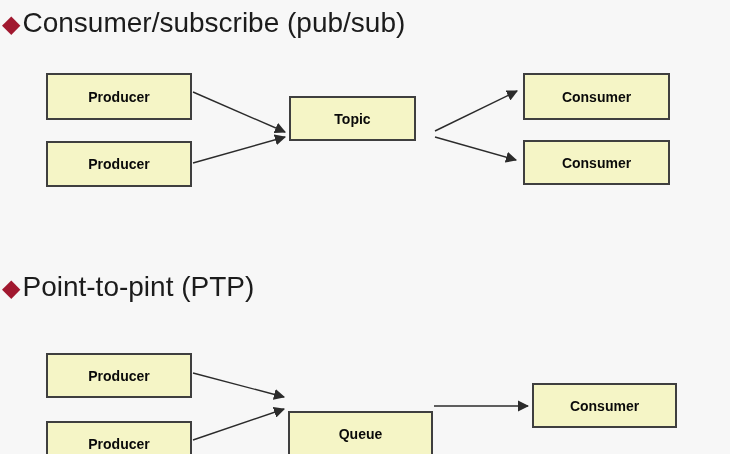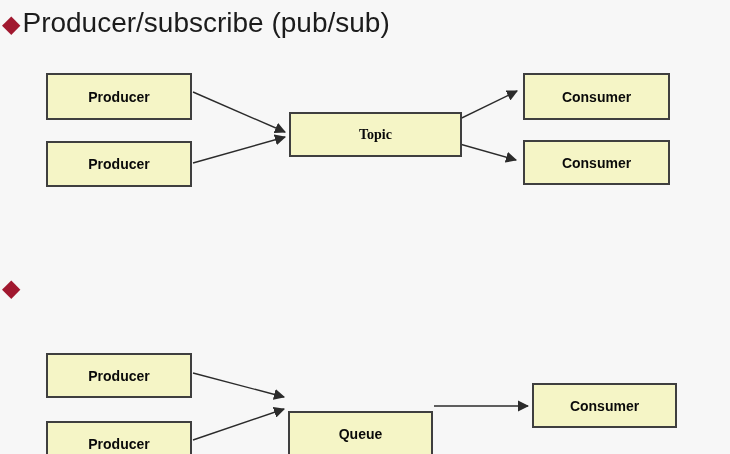--- a/index.html
+++ b/index.html
@@ -61,21 +61,21 @@
     border: 2px solid var(--box-border, #3f3f3f);
     color: var(--box-text, #0a0a0a);
     font-size: 14px;
     font-weight: bold;
     box-sizing: border-box;
   }
   
   #title-pubsub   { left: 2px;  top: 4px; }
   #ps-producer-1  { left: 46px;  top: 73px;  width: 146px; height: 47px; }
   #ps-producer-2  { left: 46px;  top: 141px; width: 146px; height: 46px; }
-  #ps-topic       { left: 289px; top: 112px; width: 173px; height: 45px; font-family: Liberation Serif, serif; }
+  #ps-topic       { left: 289px; top: 96px; width: 127px; height: 45px; }
   #ps-consumer-1  { left: 523px; top: 73px;  width: 147px; height: 47px; }
   #ps-consumer-2  { left: 523px; top: 140px; width: 147px; height: 45px; }
   
   #title-ptp      { left: 2px;  top: 268px; }
   #ptp-producer-1 { left: 46px;  top: 353px; width: 146px; height: 45px; }
   #ptp-producer-2 { left: 46px;  top: 421px; width: 146px; height: 45px; }
   #ptp-queue      { left: 288px; top: 383px; width: 145px; height: 45px; margin-top: 28px; }
   #ptp-consumer-1 { left: 532px; top: 383px; width: 145px; height: 45px; }
 </style>
 </head>
@@ -93,31 +93,32 @@
     <line x1="193" y1="163" x2="285" y2="137" marker-end="url(#ah)"></line>
     <line x1="435" y1="131" x2="517" y2="91" marker-end="url(#ah)"></line>
     <line x1="435" y1="137" x2="516" y2="160" marker-end="url(#ah)"></line>
     <line x1="193" y1="373" x2="284" y2="397" marker-end="url(#ah)"></line>
     <line x1="193" y1="440" x2="284" y2="409" marker-end="url(#ah)"></line>
     <line x1="434" y1="406" x2="528" y2="406" marker-end="url(#ah)"></line>
   </svg>
 
   <div class="section-title" id="title-pubsub">
     <span class="bullet">◆</span>
-    <span class="title-text">Producer/subscribe (pub/sub)</span>
+    <span class="title-text">Consumer/subscribe (pub/sub)</span>
   </div>
 
   <div class="node" id="ps-producer-1">Producer</div>
   <div class="node" id="ps-producer-2">Producer</div>
   <div class="node" id="ps-topic">Topic</div>
   <div class="node" id="ps-consumer-1">Consumer</div>
   <div class="node" id="ps-consumer-2">Consumer</div>
 
   <div class="section-title" id="title-ptp">
     <span class="bullet">◆</span>
+    <span class="title-text">Point-to-pint (PTP)</span>
   </div>
 
   <div class="node" id="ptp-producer-1">Producer</div>
   <div class="node" id="ptp-producer-2">Producer</div>
   <div class="node" id="ptp-queue">Queue</div>
   <div class="node" id="ptp-consumer-1">Consumer</div>
 
 </div>
 
 </body></html>

